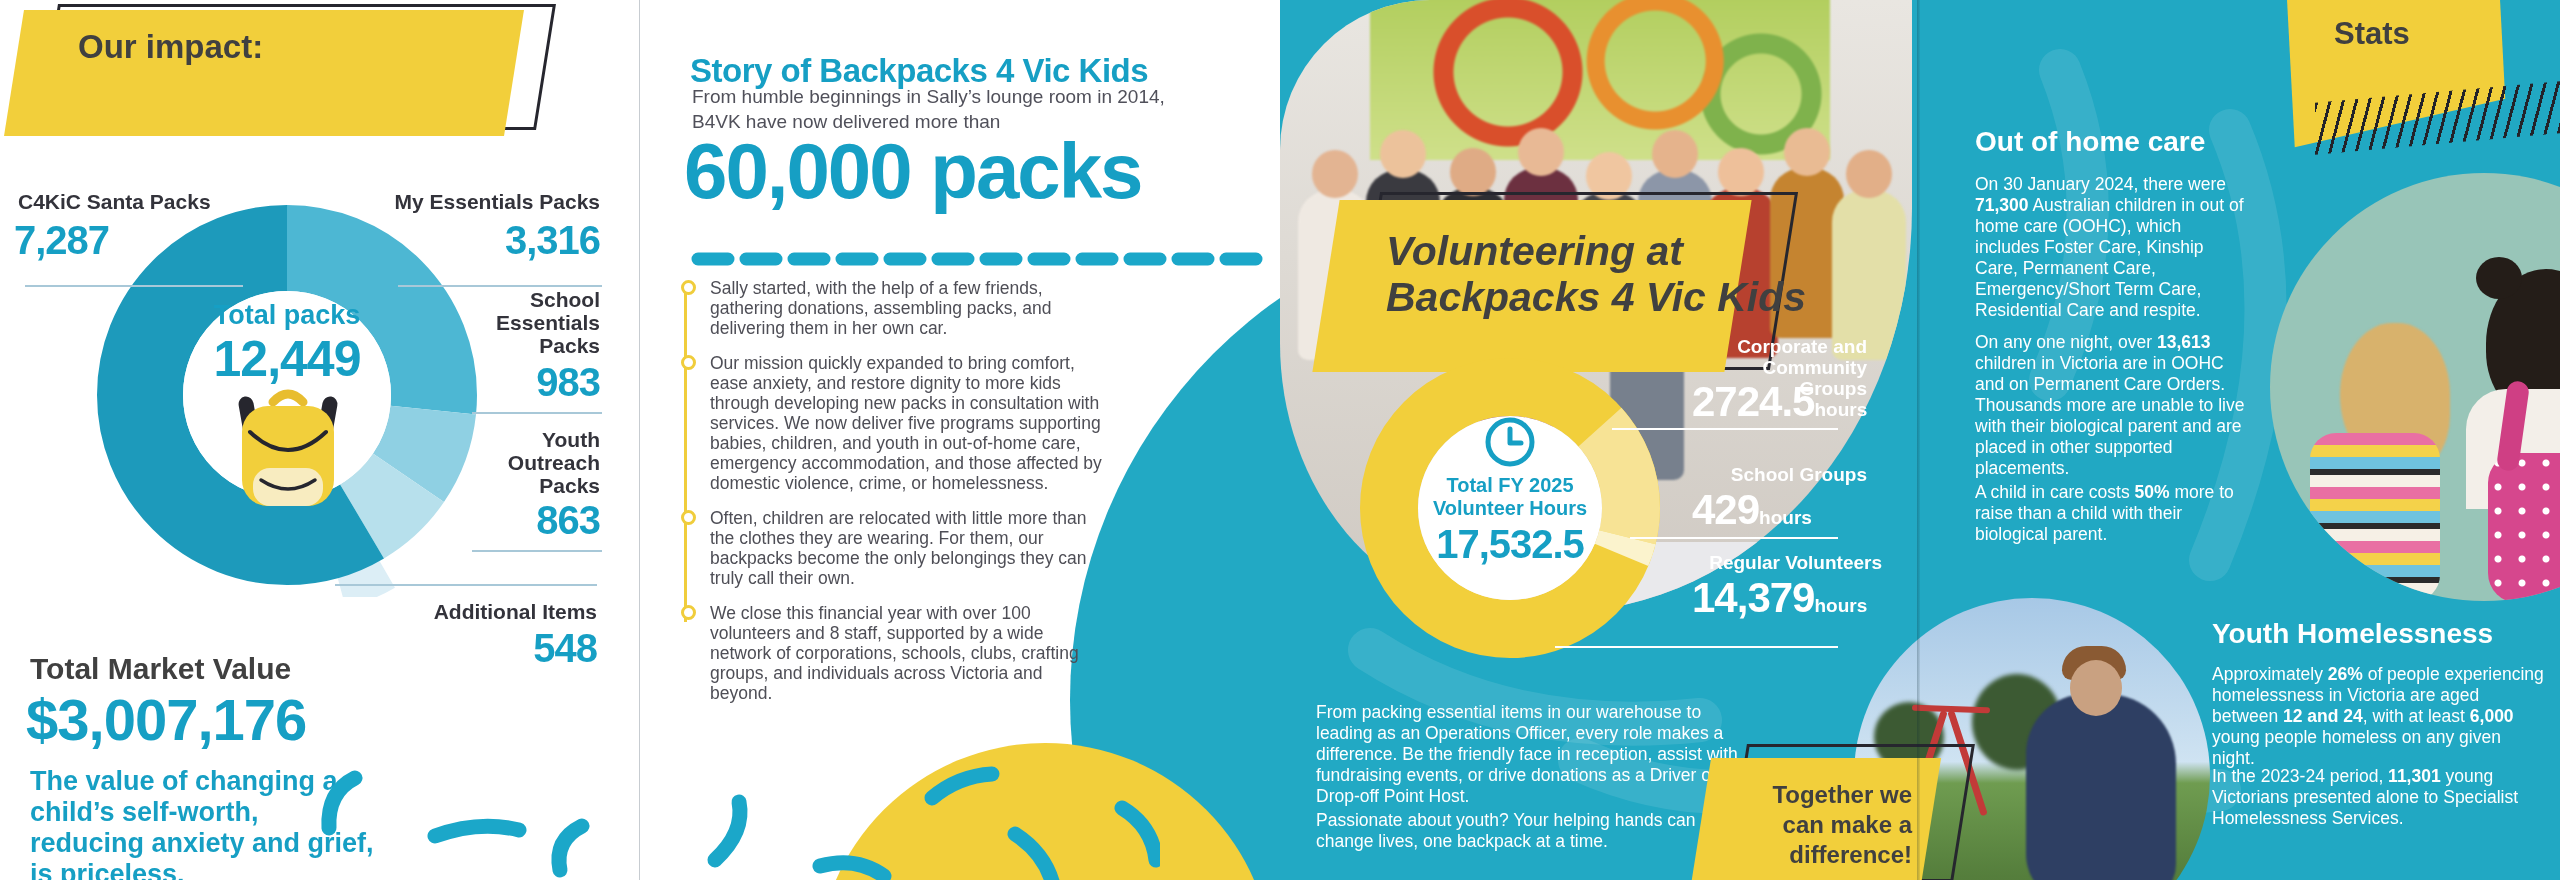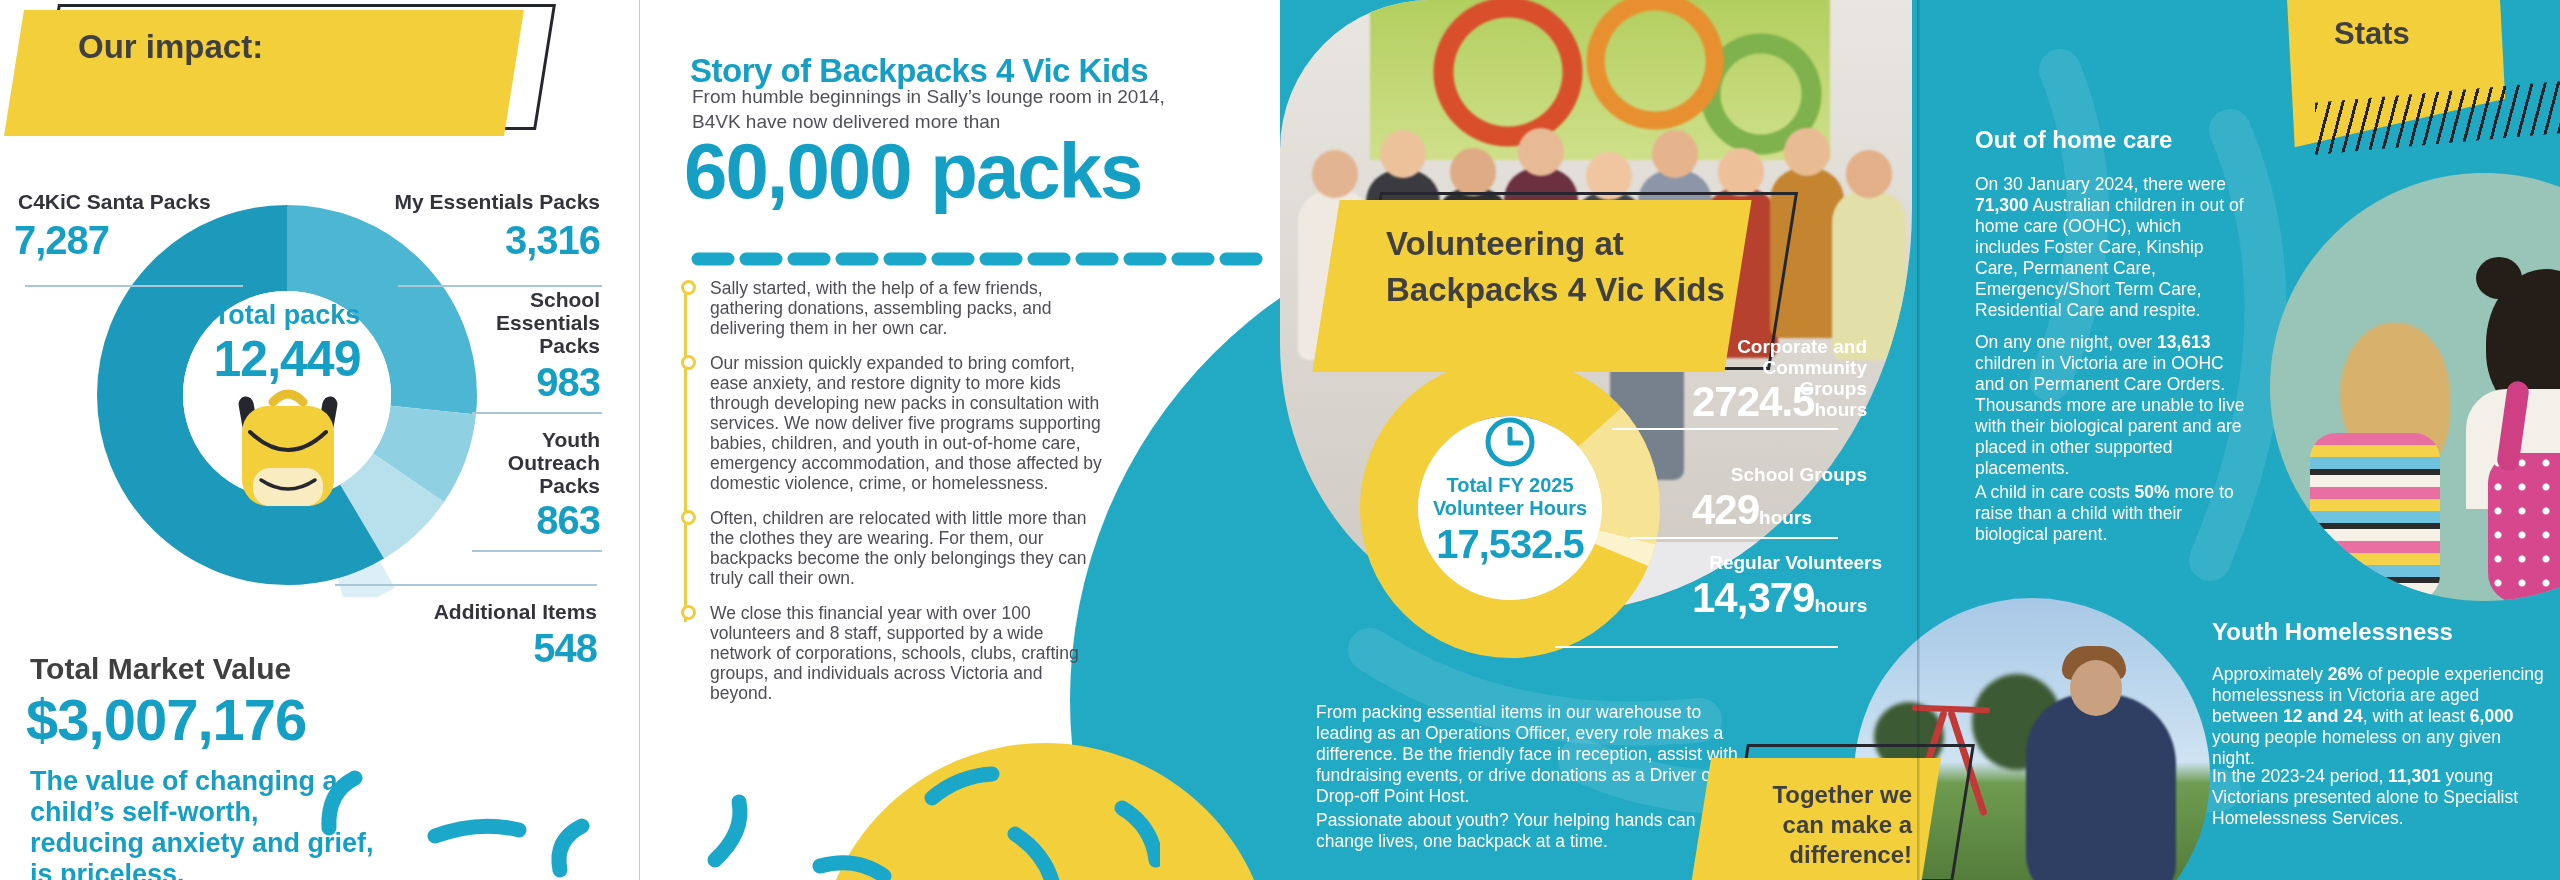--- a/index.html
+++ b/index.html
@@ -27,21 +27,21 @@
   #bullets{display:flex;flex-direction:column;gap:15px;width:392px;
     font-size:17.5px;line-height:20px;color:#4e4e56;}
   #bullets .bi{position:relative;}
   #bullets .ring{position:absolute;left:-29px;top:2px;width:9px;height:9px;
     border:3px solid #f0cd3c;border-radius:50%;background:#fff;}
   
   .vlbl{font-weight:bold;color:#fff;font-size:19px;line-height:21px;text-align:right;}
   .vnum{font-weight:bold;color:#fff;font-size:42px;letter-spacing:-1px;line-height:40px;}
   .vunit{font-weight:bold;color:#fff;font-size:19px;}
   .body-w{color:#fff;font-size:17.5px;line-height:21px;}
-  .h-w{color:#fff;font-weight:bold;font-size:24px;}
+  .h-w{color:#fff;font-weight:bold;font-size:28px;}
   
   .photo-blob{left:0;top:0;width:632px;height:612px;overflow:hidden;
     border-radius:150px 0 56% 36% / 150px 0 66% 44%;
     background:linear-gradient(180deg,#e9e6e1 0%,#dedad4 42%,#cfc9c2 100%);}
   .mural{left:90px;top:-60px;width:460px;height:220px;filter:blur(1px);
     background:
       radial-gradient(circle at 30% 60%, transparent 54px, #d94f2b 55px, #d94f2b 74px, transparent 75px),
       radial-gradient(circle at 62% 55%, transparent 50px, #e8902f 51px, #e8902f 68px, transparent 69px),
       radial-gradient(circle at 85% 70%, transparent 40px, #7fb24c 41px, #7fb24c 60px, transparent 61px),
       linear-gradient(180deg,#a8c84f, #cfe08a);}
@@ -212,21 +212,21 @@
           <b style="background:#ecc09a;"></b>
         </div>
       <div class="prs" style="left:330px;top:310px;background:#77808d;">
           <b style="background:#e0ac84;"></b>
         </div>
       <div class="abs" style="left:140px;bottom:0;width:360px;height:70px;background:#e9e9ec;border-radius:20px 20px 0 0;"></div>
     </div>
 
     <div class="abs outline" style="left:86px;top:192px;width:412px;height:172px;"></div>
     <div class="abs banner" style="left:46px;top:200px;width:412px;height:172px;"></div>
-    <div class="abs bold dark pre" style="left:106px;top:221px;font-size:33px;line-height:46px;">Volunteering at
+    <div class="abs bold dark pre" style="left:106px;top:228px;font-size:41px;line-height:46px;font-style:italic;">Volunteering at
 Backpacks 4 Vic Kids</div>
 
     <svg class="abs" style="left:80px;top:358px;" width="300" height="300" viewBox="0 0 300 300">
       <g transform="rotate(-90 150 150)" stroke-width="58" fill="none">
         <circle cx="150" cy="150" r="121" stroke="#f2cf3b" pathLength="360" stroke-dasharray="360 0"></circle>
         <circle cx="150" cy="150" r="121" stroke="#f7e395" pathLength="360" stroke-dasharray="56 304" stroke-dashoffset="-48"></circle>
         <circle cx="150" cy="150" r="121" stroke="#fbf3cd" pathLength="360" stroke-dasharray="8.8 351.2" stroke-dashoffset="-104"></circle>
       </g>
       <circle cx="150" cy="150" r="92" fill="#ffffff"></circle>
     </svg>

